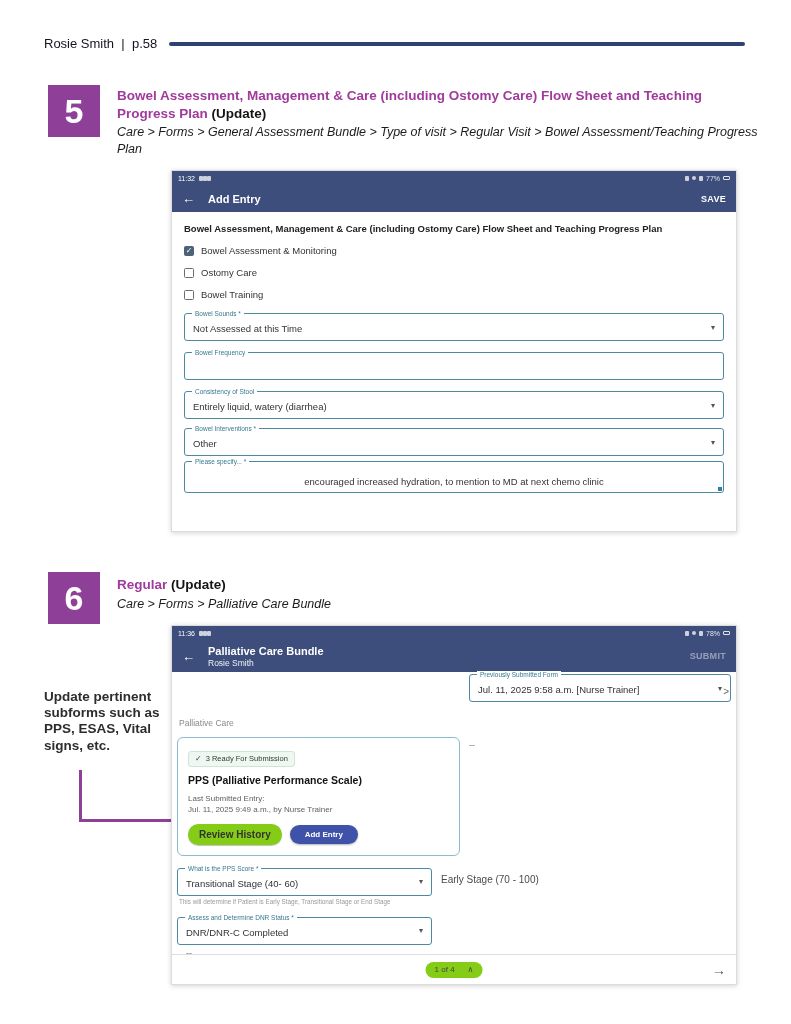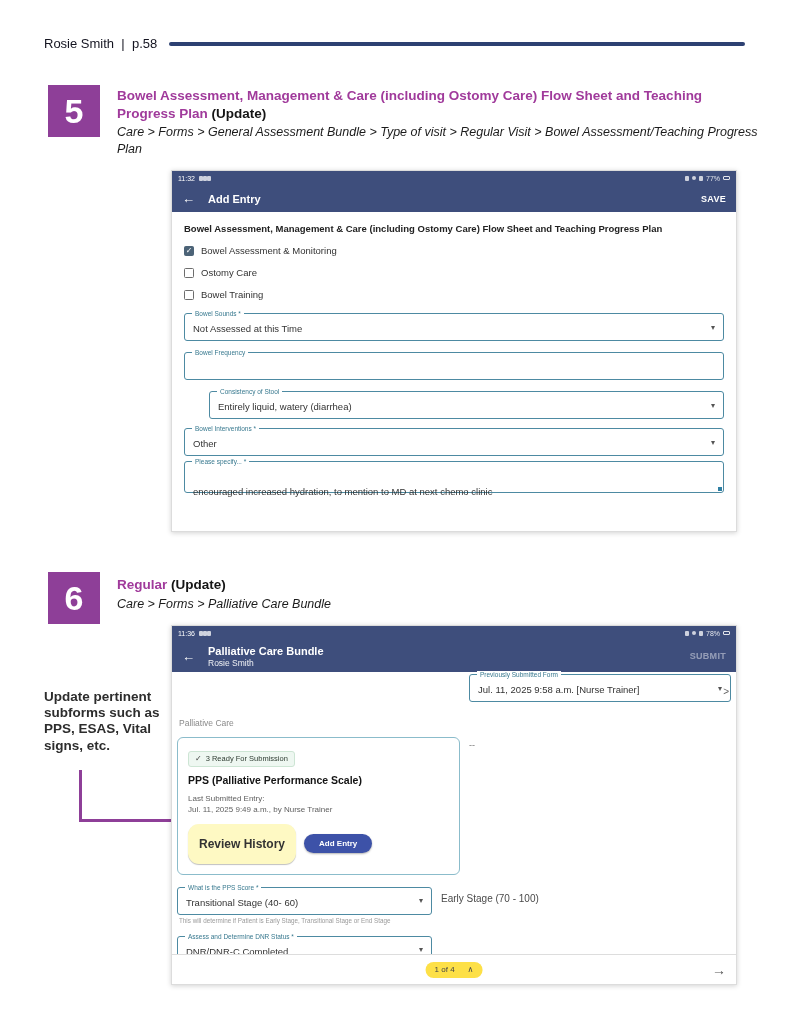--- a/index.html
+++ b/index.html
@@ -74,36 +74,36 @@
   .section-label { margin-top:16px; margin-left:2px; font-size:8.5px; color:#8a8a8a; }
 
   .card-row { display:flex; margin-top:9px; align-items:flex-start; }
   .pps-card { width:283px; border:1px solid #8bbccb; border-radius:6px; padding:9px 10px 10px 10px; background:#fff; }
   .badge { display:inline-flex; align-items:center; gap:4px; font-size:7.5px; color:#2f3d33;
            background:#eef7f1; border:1px solid #cde5d4; border-radius:3px; padding:2.5px 6px; }
   .badge .bcheck { font-size:8px; color:#3c3c3c; }
   .card-title { margin-top:7px; font-size:10.5px; font-weight:bold; color:#141414; }
   .card-last { margin-top:7px; font-size:8px; color:#5f5f5f; line-height:1.45; }
   .card-btns { margin-top:8px; display:flex; align-items:center; gap:8px; }
-  .btn-gray { background:#fef9c3; border-radius:11px; font-size:12px; font-weight:bold; color:#333;
-              padding:13px 11px; box-shadow:0 1px 1px rgba(0,0,0,.25); }
+  .btn-gray { background:#84cc16; border-radius:11px; font-size:10px; font-weight:bold; color:#333;
+              padding:5px 11px; box-shadow:0 1px 1px rgba(0,0,0,.25); }
   .btn-blue { background:#3d52a8; border-radius:11px; font-size:8px; font-weight:bold; color:#fff;
               padding:5px 15px; box-shadow:0 1px 2px rgba(0,0,0,.3); }
   .dash { font-size:9px; color:#777; margin-left:9px; margin-top:3px; }
 
   .pps-row { display:flex; margin-top:12px; align-items:flex-start; }
   .w255 { width:255px; flex:none; }
   .helper { margin-top:2px; margin-left:2px; font-size:6.3px; color:#9a9a9a; }
   .right-note { font-size:10px; color:#4a4a4a; margin-left:9px; margin-top:6px; }
   .row-chevron { position:absolute; right:7px; font-size:10px; color:#666; }
   .dnr-status-row, .dnr-row { display:flex; margin-top:12px; align-items:flex-start;flex-direction:column; }
 
   .bottombar { position:absolute; left:0; right:0; bottom:0; height:30px; background:#fff;
                border-top:1px solid #ddd; display:flex; align-items:center; }
-  .pager-pill { position:absolute; left:50%; transform:translateX(-50%); background:#fde047;
+  .pager-pill { position:absolute; left:50%; transform:translateX(-50%); background:#84cc16;
                 border-radius:10px; font-size:8px; color:#444; padding:3.5px 9px; display:flex; gap:13px; align-items:center; }
   .next-arrow { margin-left:auto; margin-right:10px; font-size:14px; color:#555; }
 </style>
 </head>
 <body>
 
 <div class="doc-header">
   <span class="doc-header-text">Rosie Smith  |  p.58</span>
   <span class="doc-rule"></span>
 </div>
@@ -154,33 +154,33 @@
       <span class="fvalue">Not Assessed at this Time</span>
       <span class="caret">▾</span>
     </div>
 
     <div class="ofield" style="margin-top:11px;">
       <span class="flabel">Bowel Frequency</span>
       <span class="fvalue"></span>
     </div>
 
 
-    <div class="ofield" style="margin-top:11px;margin-left:25px;">
+    <div class="ofield" style="margin-top:11px;">
       <span class="flabel">Consistency of Stool</span>
       <span class="fvalue">Entirely liquid, watery (diarrhea)</span>
       <span class="caret">▾</span>
     </div>
 
     <div class="ofield" style="margin-top:9px;">
       <span class="flabel">Bowel Interventions *</span>
       <span class="fvalue">Other</span>
       <span class="caret">▾</span>
     </div>
 
-    <div class="ofield" style="margin-top:5px; height:32px; align-items:flex-start; padding-top:24px;">
+    <div class="ofield" style="margin-top:5px; height:32px; align-items:flex-start; padding-top:14px;justify-content:center;">
       <span class="flabel">Please specify... *</span>
       <span class="fvalue" style="margin-top:0;">encouraged increased hydration, to mention to MD at next chemo clinic</span>
       <span class="resize-dot"></span>
     </div>
   </div>
 </div>
 
 <div class="step-num" style="left:48px; top:572px;">6</div>
 <div class="step-head" style="top:576px;">
   <div class="step-title"><span>Regular </span><span class="suffix">(Update)</span></div>

